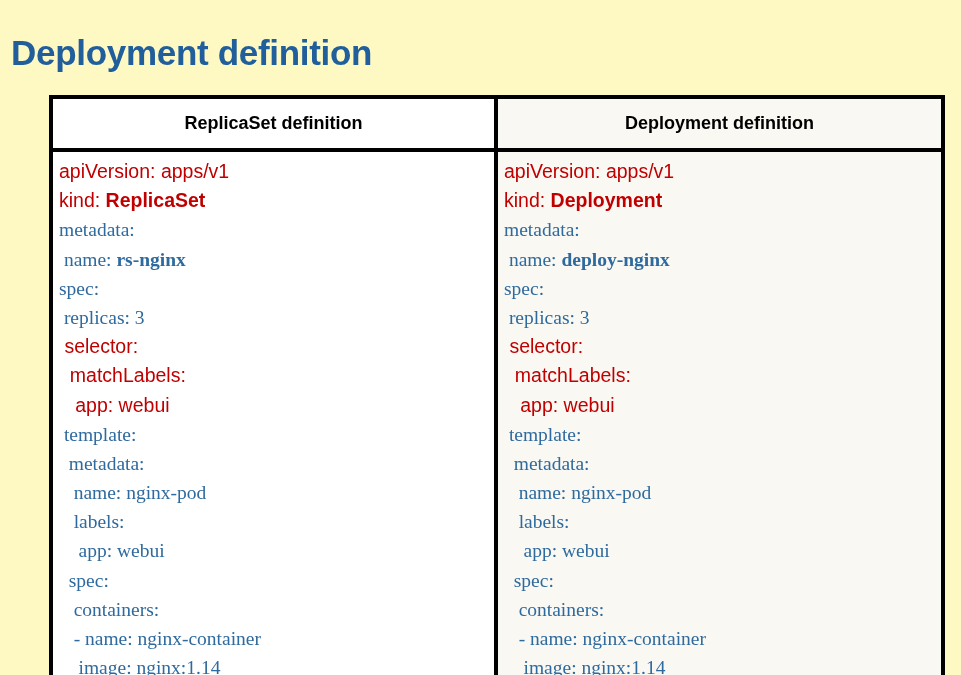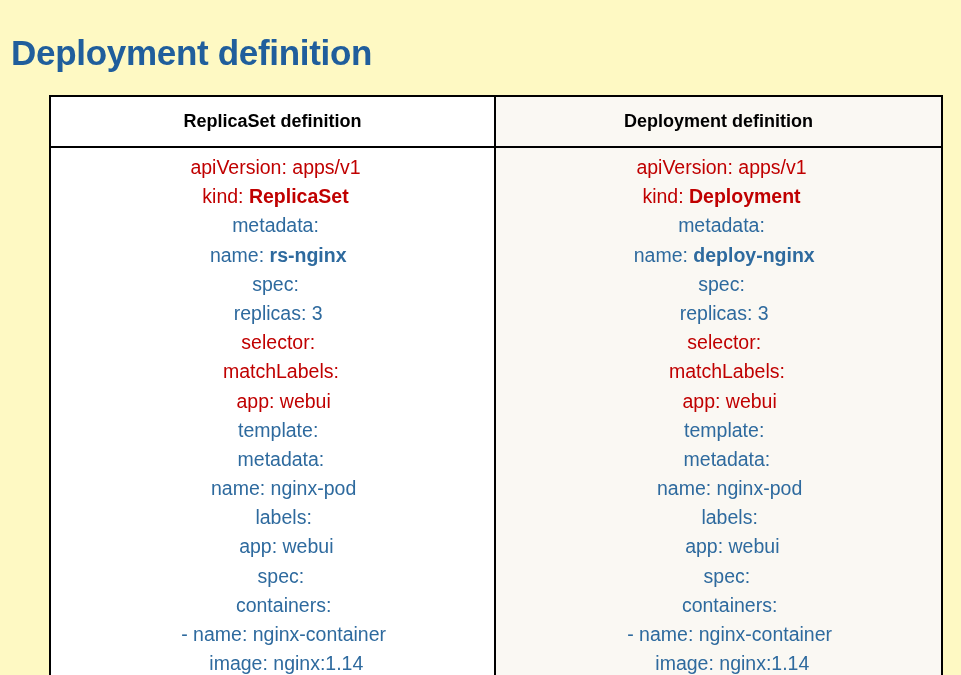--- a/index.html
+++ b/index.html
@@ -43,21 +43,21 @@
     top: 95px;
     width: 892px;
     border-collapse: collapse;
     table-layout: fixed;
   }
   #yaml-table col.col-left  { width: 445px; }
   #yaml-table col.col-right { width: 447px; }
 
   #yaml-table th,
   #yaml-table td {
-    border: 2px solid #000000;
+    border: 4px solid #000000;
     padding: 0;
     vertical-align: top;
   }
 
   #yaml-table thead th {
     height: 49px;
     text-align: center;
     vertical-align: middle;
     font-size: 18px;
     font-weight: bold;
@@ -78,24 +78,23 @@
     font-family: "Liberation Sans", sans-serif;
     font-size: 19.5px;
     line-height: 29.2px;
     padding-left: 6px;
     white-space: pre;
   }
   .yaml-line {
     white-space: pre;
     display: block;
     height: 29.2px;
-    text-align: center;
   }
   .c-red  { color: #c00000; }
-  .c-blue { color: #2e6a9e; }
+  .c-blue { color: #2e6a9e; font-family: Liberation Serif, serif; }
   .v-bold { font-weight: bold; }
 </style>
 </head>
 <body>
 
 <div id="slide">
 
   <h1 id="slide-title">Deployment definition</h1>
 
   <table id="yaml-table">

